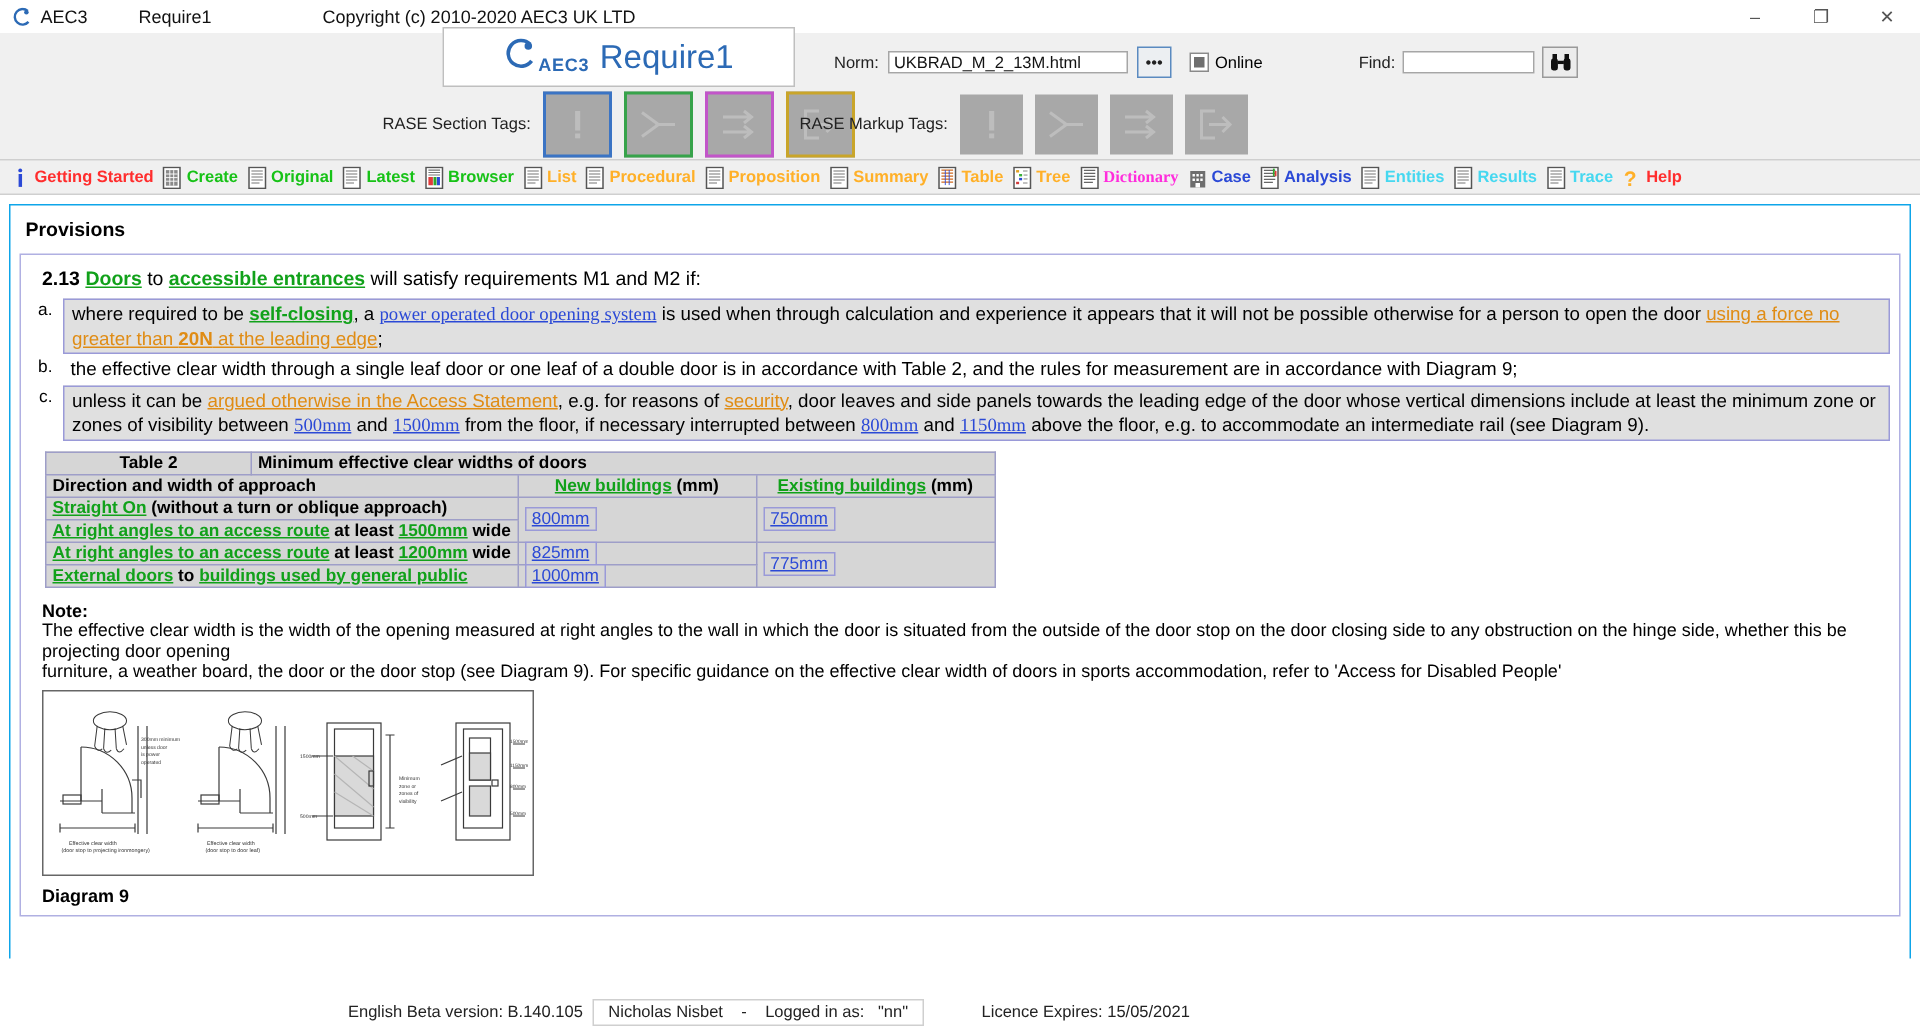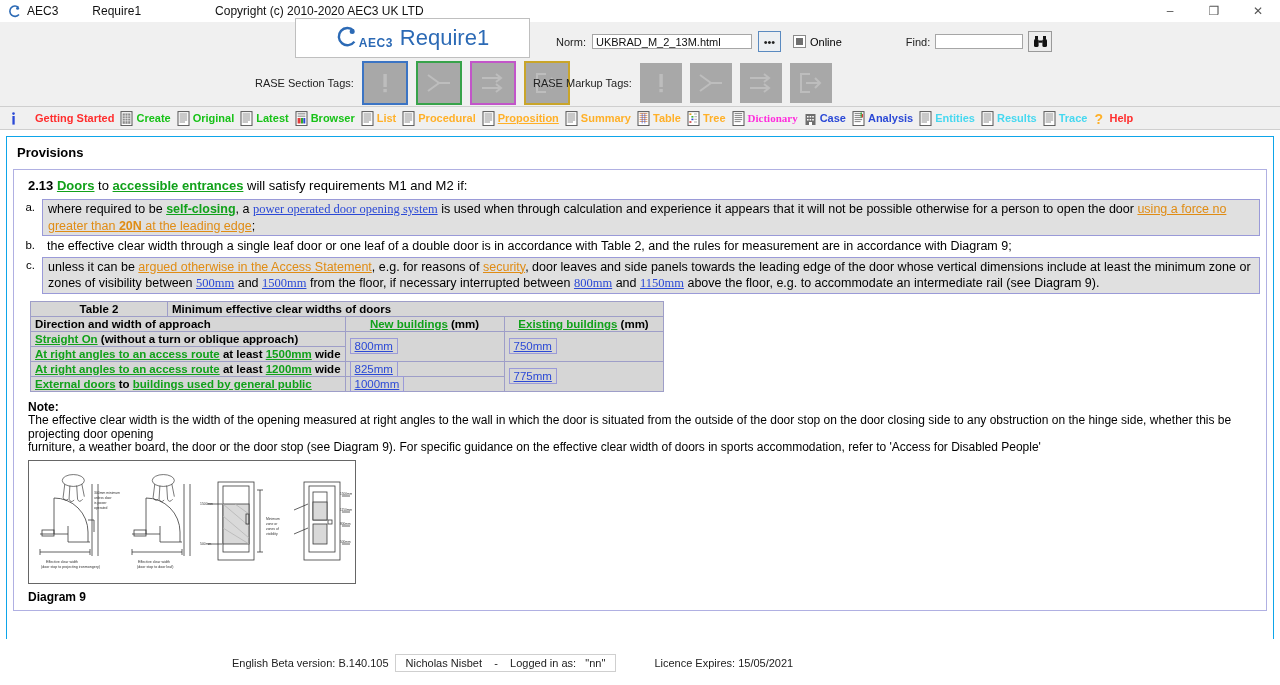--- a/index.html
+++ b/index.html
@@ -91,21 +91,21 @@
 
   
   .note{margin:9px 0 0 8px;font-size:12px;line-height:13.5px;}
   .note b{font-size:12px;}
   .diagbox{margin:5px 0 0 8px;width:328px;height:124px;border:1px solid #666;background:#fff;box-sizing:border-box;padding:3px;}
   .diaglabel{margin:6px 0 0 8px;font-size:12px;font-weight:bold;}
   .diagcap{margin:1px 0 0 8px;font-size:12px;}
 
   
   .footer{position:absolute;left:0;bottom:0;width:1280px;height:46px;background:#fff;}
-  .f-text{position:absolute;left:232px;top:15px;font-size:11px;color:#222;display:flex;align-items:center;}
+  .f-text{position:absolute;left:232px;top:27px;font-size:11px;color:#222;display:flex;align-items:center;}
   .userbox{border:1px solid #cfcfcf;background:#fff;padding:2px 10px;margin-left:6px;font-size:11px;}
   .licence{margin-left:38px;font-size:11px;}
 </style>
 </head>
 <body>
 
 <div class="app">
 
   <div class="titlebar">
     <span class="tb-logo">
@@ -220,21 +220,21 @@
   </div>
 
   <div class="navbar" id="navbar">
       <div class="navitem">
         <span style="display: flex;">
           <svg class="docico" viewBox="0 0 13 15">
             <circle cx="6.5" cy="2.6" r="1.3" fill="#2b49d6"></circle>
             <rect x="5.4" y="5" width="2.3" height="8.6" fill="#2b49d6"></rect>
           </svg>
         </span>
-        <span class="lbl" style="color: rgb(255, 45, 45); margin-left: 12px;">Getting Started</span>
+        <span class="lbl" style="color: rgb(255, 45, 45);">Getting Started</span>
       </div>
       <div class="navitem">
         <span style="display: flex;">
           <svg class="docico" viewBox="0 0 13 15">
             <rect x="1" y="0.6" width="11" height="14" fill="#fff" stroke="#555" stroke-width="1"></rect>
             <rect x="2.6" y="2.4" width="7.8" height="10.4" fill="#8a8a8a"></rect>
             <path d="M2.6 5 h7.8 M2.6 7.4 h7.8 M2.6 9.8 h7.8 M5.2 2.4 v10.4 M7.8 2.4 v10.4" stroke="#fff" stroke-width="0.6"></path>
           </svg>
         </span>
         <span class="lbl" style="color: rgb(23, 194, 23);">Create</span>
@@ -287,21 +287,21 @@
         </span>
         <span class="lbl" style="color: rgb(255, 176, 40);">Procedural</span>
       </div>
       <div class="navitem">
         <span style="display: flex;">
           <svg class="docico" viewBox="0 0 13 15">
             <rect x="1" y="0.6" width="11" height="14" fill="#fff" stroke="#555" stroke-width="1"></rect>
             <path d="M2.6 3 h7.6 M2.6 5 h7.6 M2.6 7 h7.6 M2.6 9 h7.6 M2.6 11 h5.4" stroke="#777" stroke-width="0.8"></path>
           </svg>
         </span>
-        <span class="lbl" style="color: rgb(255, 176, 40); text-decoration: underline;">Proposition</span>
+        <span class="lbl" style="color: rgb(255, 176, 40);">Proposition</span>
       </div>
       <div class="navitem">
         <span style="display: flex;">
           <svg class="docico" viewBox="0 0 13 15">
             <rect x="1" y="0.6" width="11" height="14" fill="#fff" stroke="#555" stroke-width="1"></rect>
             <path d="M2.6 3 h7.6 M2.6 5 h7.6 M2.6 7 h7.6 M2.6 9 h7.6 M2.6 11 h5.4" stroke="#777" stroke-width="0.8"></path>
           </svg>
         </span>
         <span class="lbl" style="color: rgb(255, 176, 40);">Summary</span>
       </div>

